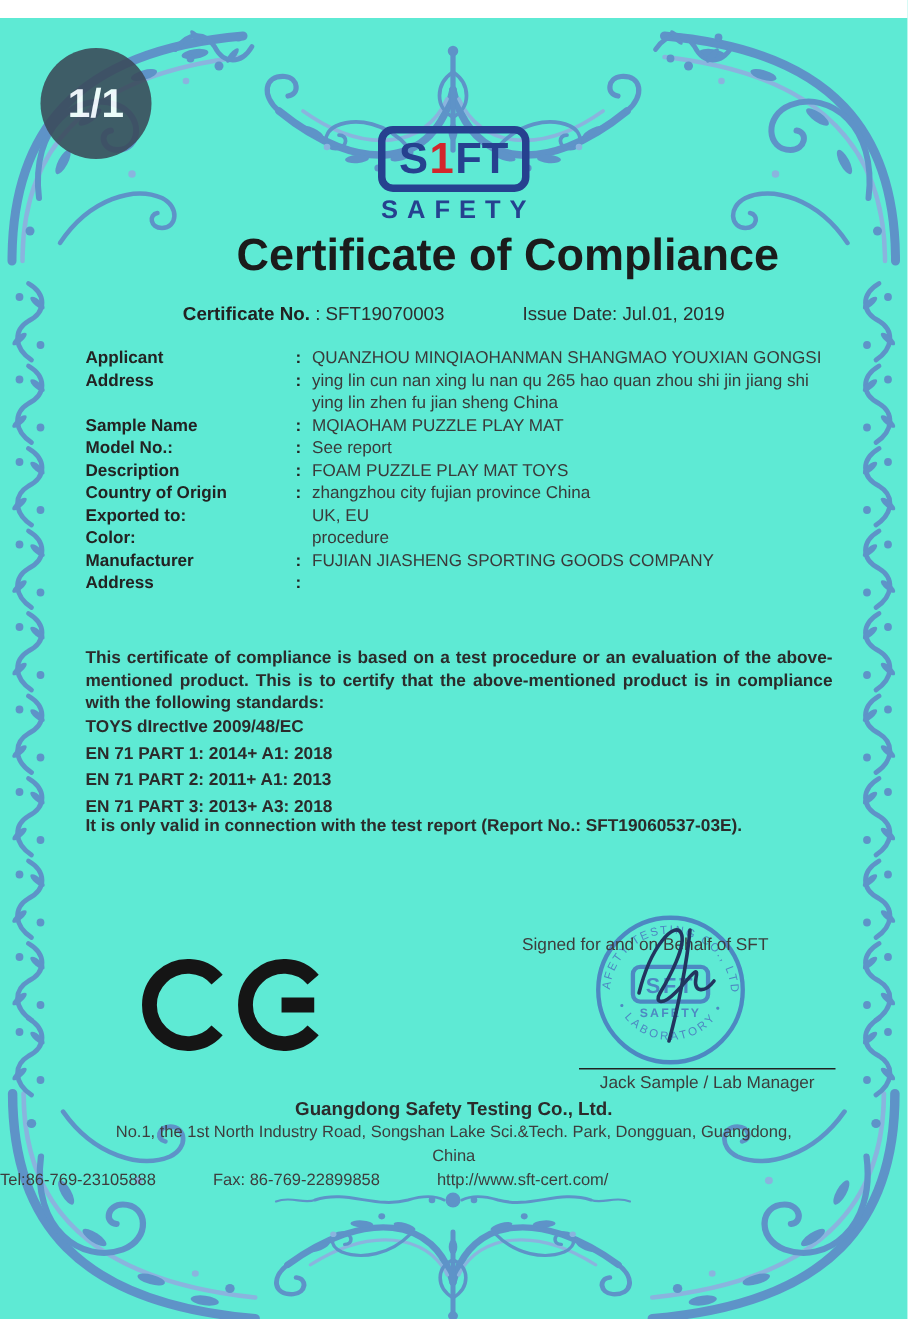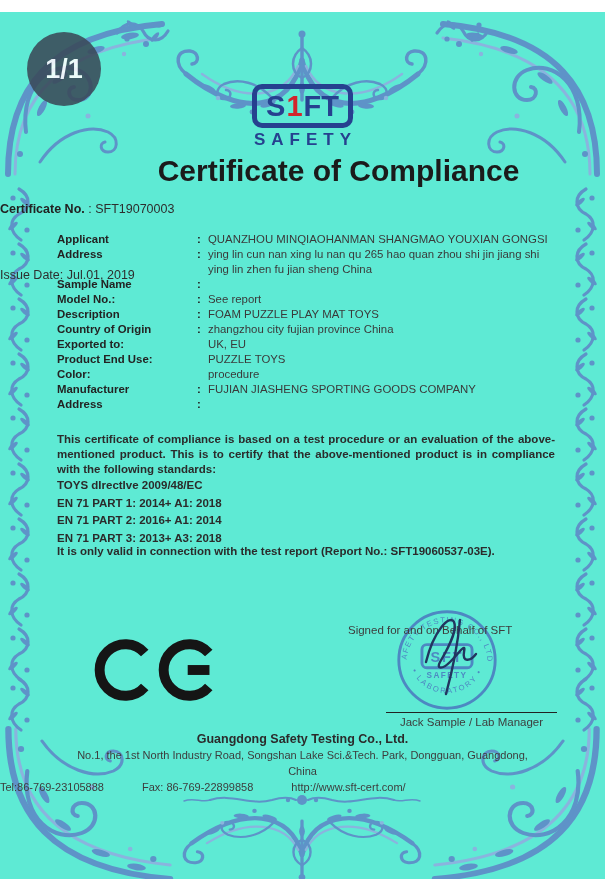--- a/index.html
+++ b/index.html
@@ -26,21 +26,21 @@
     padding:0 9px;font-size:29px;font-weight:bold;line-height:34px;color:var(--logo-navy);
     letter-spacing:0;}
   .l-1{color:var(--logo-red);padding:0 1px;}
   .logo-sub{margin-top:2px;font-size:17px;font-weight:bold;color:var(--logo-navy);
     letter-spacing:6px;text-indent:6px;}
   
   .title{position:absolute;top:142px;left:0;width:100%;text-align:center;z-index:3;
     font-size:30px;font-weight:bold;color:#1b1b1b;padding-left:36px;}
   
   .certline{position:absolute;top:190px;left:0;width:100%;display:flex;z-index:3;
-    justify-content:center;gap:52px;font-size:12.5px;color:#2e2e2e;flex-direction:column;}
+    justify-content:center;gap:52px;font-size:12.5px;color:#2e2e2e;}
   .certline b{font-weight:bold;color:#222;}
   
   .fields{position:absolute;left:57px;top:220px;width:500px;z-index:3;
     font-size:11.4px;line-height:15px;}
   .frow{display:flex;}
   .flabel{width:140px;flex:0 0 140px;font-weight:bold;color:#232323;}
   .fsep{width:11px;flex:0 0 11px;font-weight:bold;color:#232323;}
   .fvalue{width:349px;color:#3a3a3a;}
   
   .statement{position:absolute;left:57px;top:420px;width:498px;z-index:3;font-size:11.5px;
@@ -202,20 +202,21 @@
 
       <div class="frow">
         <span class="flabel">Address</span>
         <span class="fsep">:</span>
         <span class="fvalue">ying lin cun nan xing lu nan qu 265 hao quan zhou shi jin jiang shi ying lin zhen fu jian sheng China</span>
       </div>
 
       <div class="frow">
         <span class="flabel">Sample Name</span>
         <span class="fsep">:</span>
+        <span class="fvalue">MQIAOHAM PUZZLE PLAY MAT</span>
       </div>
 
       <div class="frow">
         <span class="flabel">Model No.:</span>
         <span class="fsep">:</span>
         <span class="fvalue">See report</span>
       </div>
 
       <div class="frow">
         <span class="flabel">Description</span>
@@ -228,25 +229,20 @@
         <span class="fsep">:</span>
         <span class="fvalue">zhangzhou city fujian province China</span>
       </div>
 
       <div class="frow">
         <span class="flabel">Exported to:</span>
         <span class="fsep"></span>
         <span class="fvalue">UK, EU</span>
       </div>
 
-      <div class="frow">
-        <span class="flabel">Product End Use:</span>
-        <span class="fsep"></span>
-        <span class="fvalue">PUZZLE TOYS</span>
-      </div>
 
       <div class="frow">
         <span class="flabel">Color:</span>
         <span class="fsep"></span>
         <span class="fvalue">procedure</span>
       </div>
 
       <div class="frow">
         <span class="flabel">Manufacturer</span>
         <span class="fsep">:</span>
@@ -260,21 +256,21 @@
     </div>
 
   <div class="statement">This certificate of compliance is based on a test procedure or an evaluation of the above-mentioned product. This is to certify that the above-mentioned product is in compliance with the following standards:</div>
 
   <div class="standards">
 
       <div class="std-line">TOYS dIrectIve 2009/48/EC</div>
 
       <div class="std-line">EN 71 PART 1: 2014+ A1: 2018</div>
 
-      <div class="std-line">EN 71 PART 2: 2016+ A1: 2014</div>
+      <div class="std-line">EN 71 PART 2: 2011+ A1: 2013</div>
 
       <div class="std-line">EN 71 PART 3: 2013+ A3: 2018</div>
     </div>
 
   <div class="validity">It is only valid in connection with the test report (Report No.: SFT19060537-03E).</div>
 
   <svg class="ce-svg" viewBox="0 0 200 95" aria-hidden="true">
     <path d="M79.9 21.8 A39 39 0 1 0 79.9 73.2"></path>
     <path d="M176.9 21.8 A39 39 0 1 0 176.9 73.2"></path>
     <path d="M145 47.5 H 178"></path>

